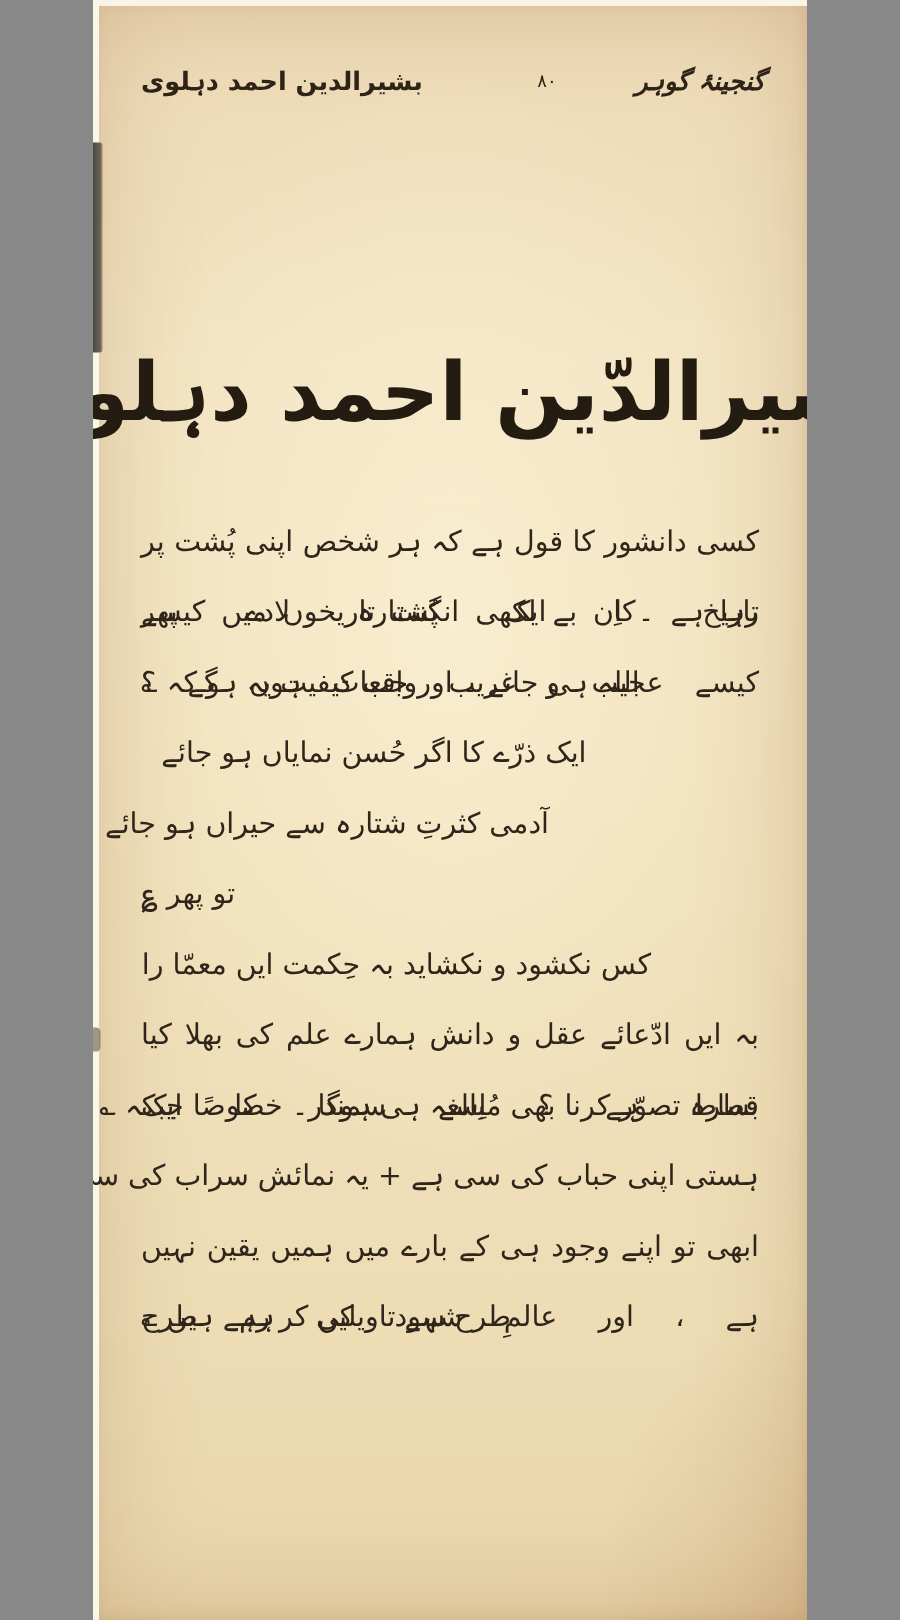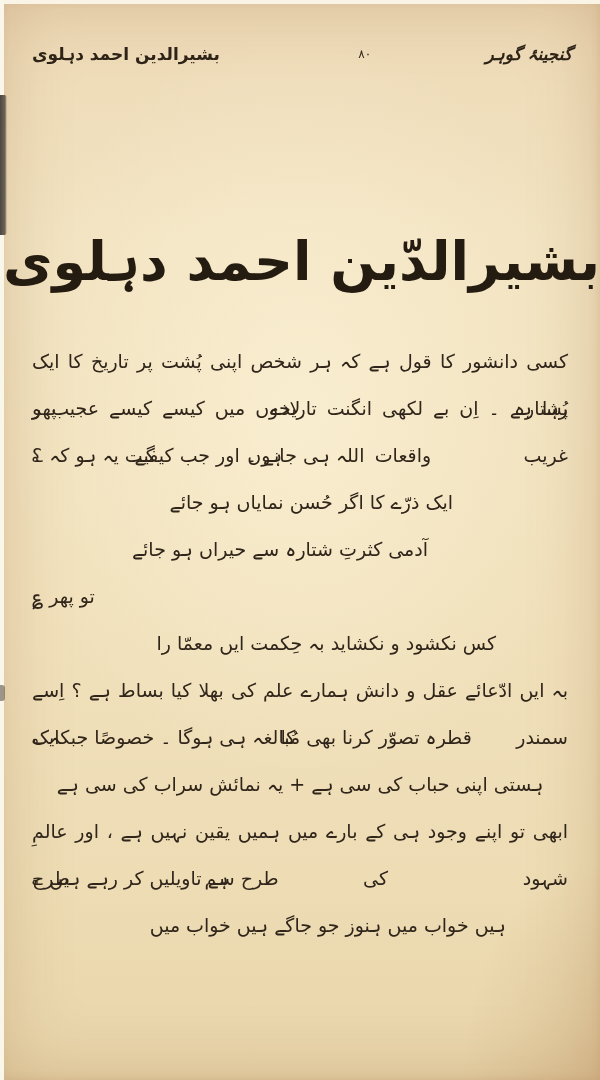--- a/index.html
+++ b/index.html
@@ -1,21 +1,21 @@
 <!DOCTYPE html>
 <html><head>
 <meta charset="utf-8">
 <style>
   * { margin: 0; padding: 0; box-sizing: border-box; }
   html, body { background: #888; }
   body { font-family: "DejaVu Sans", sans-serif; }
 
   .page {
     position: relative;
-    width: 600px;
+    width: 476px;
     height: 1080px;
     margin: 0 auto;
     overflow: hidden;
     color: #2e2317;
     background:
       radial-gradient(ellipse 70% 50% at 50% 38%, rgba(255,247,222,0.55), rgba(255,247,222,0) 70%),
       linear-gradient(180deg, #edd9b6 0%, #f2e3c1 22%, #f1e1bc 55%, #eddcb4 82%, #e9d5ab 100%);
     box-shadow: inset 0 0 70px rgba(150,100,55,0.28), inset 0 0 10px rgba(150,100,55,0.18);
   }
 
@@ -96,16 +96,15 @@
     <div class="line fl">اللہ ہی جانے ۔ اور جب کیفیت یہ ہو کہ ؎</div>
     <div class="line r115">ایک ذرّے کا اگر حُسن نمایاں ہو جائے</div>
     <div class="line r140">آدمی کثرتِ شتارہ سے حیراں ہو جائے</div>
     <div class="line r55">تو پھر ؏</div>
     <div class="line r72">کس نکشود و نکشاید بہ حِکمت ایں معمّا را</div>
     <div class="line j">بہ ایں ادّعائے عقل و دانش ہمارے علم کی بھلا کیا بساط ہے ؟ اِسے سمندر کا ایک</div>
     <div class="line fl">قطرہ تصوّر کرنا بھی مُبالغہ ہی ہوگا ۔ خصوصًا جبکہ ؎</div>
     <div class="line c">ہستی اپنی حباب کی سی ہے + یہ نمائش سراب کی سی ہے</div>
     <div class="line j">ابھی تو اپنے وجود ہی کے بارے میں ہمیں یقین نہیں ہے ، اور عالمِ شہود کی ہم طرح</div>
     <div class="line fl">طرح سے تاویلیں کر رہے ہیں ؎</div>
-    <div class="line r62">ہیں خواب میں ہنوز جو جاگے ہیں خواب میں</div>
   </div>
 
 </div>
 
 </body></html>

